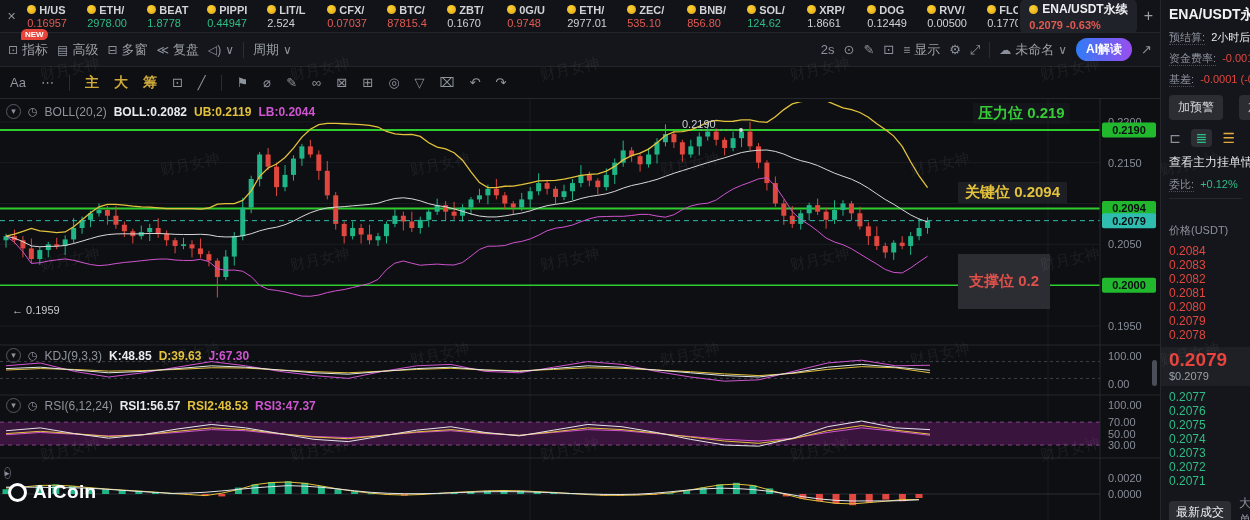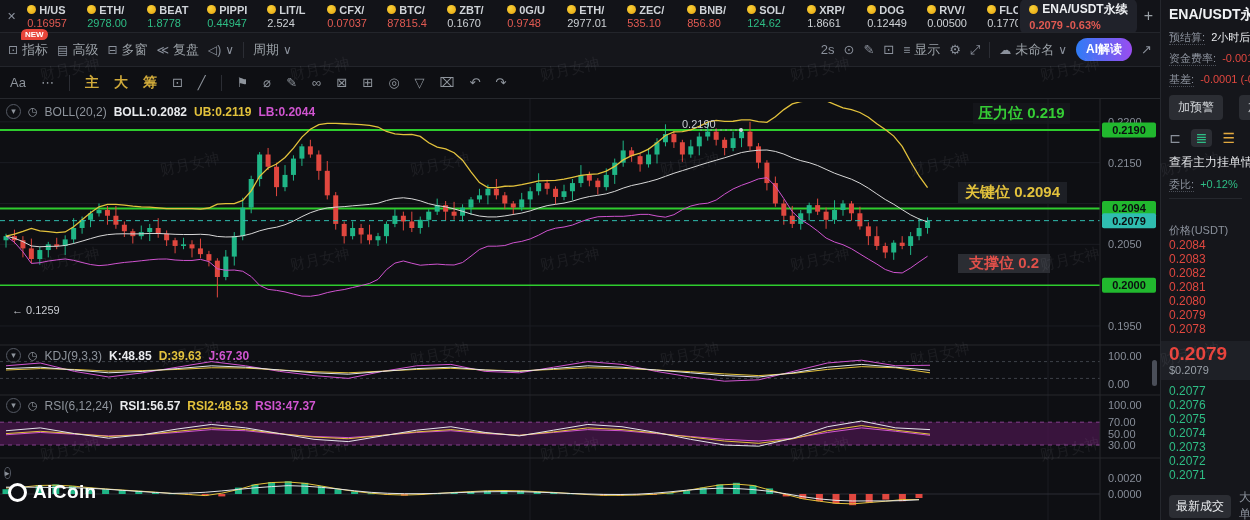--- a/index.html
+++ b/index.html
@@ -51,21 +51,21 @@
   #chart svg{position:absolute;left:0;top:0;}
   .ovl{position:absolute;white-space:nowrap;}
   .hdr{display:flex;gap:7px;align-items:center;font-size:12px;font-weight:bold;}
   .hname{color:#8e949c;font-weight:normal}
   .hwhite{color:#e8eaed}.hyellow{color:#e3c23c}.hmag{color:#d055d0}
   .collapse{width:13px;height:13px;border:1px solid #545963;border-radius:50%;color:#8e949c;
             font-size:9px;line-height:12px;text-align:center;flex:0 0 auto;cursor:pointer}
   .bellic{color:#8e949c;font-size:11px}
   .ann-res{color:#35cc35;font-size:15px;font-weight:bold;background:rgba(25,28,33,.55);padding:1px 5px}
   .ann-key{color:#e3c23c;font-size:15px;font-weight:bold;background:rgba(32,34,40,.88);padding:1px 7px}
-  .ann-sup{color:#e0504a;font-size:15px;font-weight:bold;background:#2b2d33;padding:0 11px}
+  .ann-sup{color:#e0504a;font-size:15px;font-weight:bold;background:#2b2d33;padding:18px 11px}
   .mini{font-size:11px;color:#c9ccd2}
   .logo{display:flex;align-items:center;gap:6px;color:#fff;font-size:19px;font-weight:bold;letter-spacing:.4px}
   .logo-ic{width:19px;height:19px;border-radius:50%;border:3px solid #fff;box-sizing:border-box;background:#0e0f13}
   .scrollthumb{position:absolute;width:5px;height:26px;border-radius:3px;background:#4a4e58}
   .wm{position:absolute;color:rgba(210,215,225,.075);font-size:15px;transform:rotate(-12deg);
       pointer-events:none;white-space:nowrap;z-index:40}
 
   
   #panel{position:absolute;top:0;left:1160px;width:90px;height:520px;background:#15161b;
          border-left:1px solid #25272d;box-sizing:border-box;padding:6px 0 0 8px;overflow:hidden;font-size:11px;}
@@ -79,21 +79,21 @@
          white-space:nowrap;flex:0 0 auto;cursor:pointer}
   .p-icons{display:flex;gap:10px;margin-top:9px;align-items:center}
   .pi{font-size:14px;color:#8b919c;cursor:pointer}
   .pi.sel{background:#2b2d33;border-radius:4px;padding:1px 5px;color:#2ebd85}
   .pi.orange{color:#e2a93f}
   .p-link{margin-top:7px;color:#e4e6e9;font-size:12px;white-space:nowrap;cursor:pointer}
   .p-div{height:1px;background:#25272d;margin:6px 8px 0 0}
   .p-h{margin-top:24px;color:#8b919c}
   .ask,.bid{font-size:12px;line-height:14px;font-weight:500;cursor:pointer}
   .ask{color:#e0473f}.bid{color:#2ebd85}
-  #asks{}
+  #asks{margin-top:6px}
   .p-last{margin:5px 0 4px -8px;background:#1e2026;padding:3px 0 4px 8px}
   .pl-big{color:#e8433c;font-size:19px;font-weight:bold;line-height:20px}
   .pl-sub{color:#9aa0a8;font-size:11px}
   .p-tabs{display:flex;gap:8px;margin-top:7px;align-items:center}
   .p-tab{background:#2b2d33;border-radius:4px;padding:3px 7px;color:#eceef0;font-size:12px;white-space:nowrap;cursor:pointer}
   .p-tab2{color:#8b919c;font-size:12px;cursor:pointer}
 </style>
 </head>
 <body>
 
@@ -668,21 +668,21 @@
       <span class="hname">BOLL(20,2)</span>
       <span class="hwhite">BOLL:0.2082</span>
       <span class="hyellow">UB:0.2119</span>
       <span class="hmag">LB:0.2044</span>
     </div>
 
     <div class="ovl ann-res" style="left:973px;top:5px;">压力位 0.219</div>
     <div class="ovl ann-key" style="left:958px;top:84px;">关键位 0.2094</div>
     <div class="ovl ann-sup" style="left:958px;top:156px;">支撑位 0.2</div>
     <div class="ovl mini" style="left:682px;top:20px;">0.2190</div>
-    <div class="ovl mini" style="left:12px;top:206px;">← 0.1259</div>
+    <div class="ovl mini" style="left:12px;top:206px;">← 0.1959</div>
 
     <div class="ovl hdr" style="left:6px;top:250px;">
       <span class="collapse">▾</span>
       <span class="bellic">◷</span>
       <span class="hname">KDJ(9,3,3)</span>
       <span class="hwhite">K:48.85</span>
       <span class="hyellow">D:39.63</span>
       <span class="hmag">J:67.30</span>
     </div>
 

